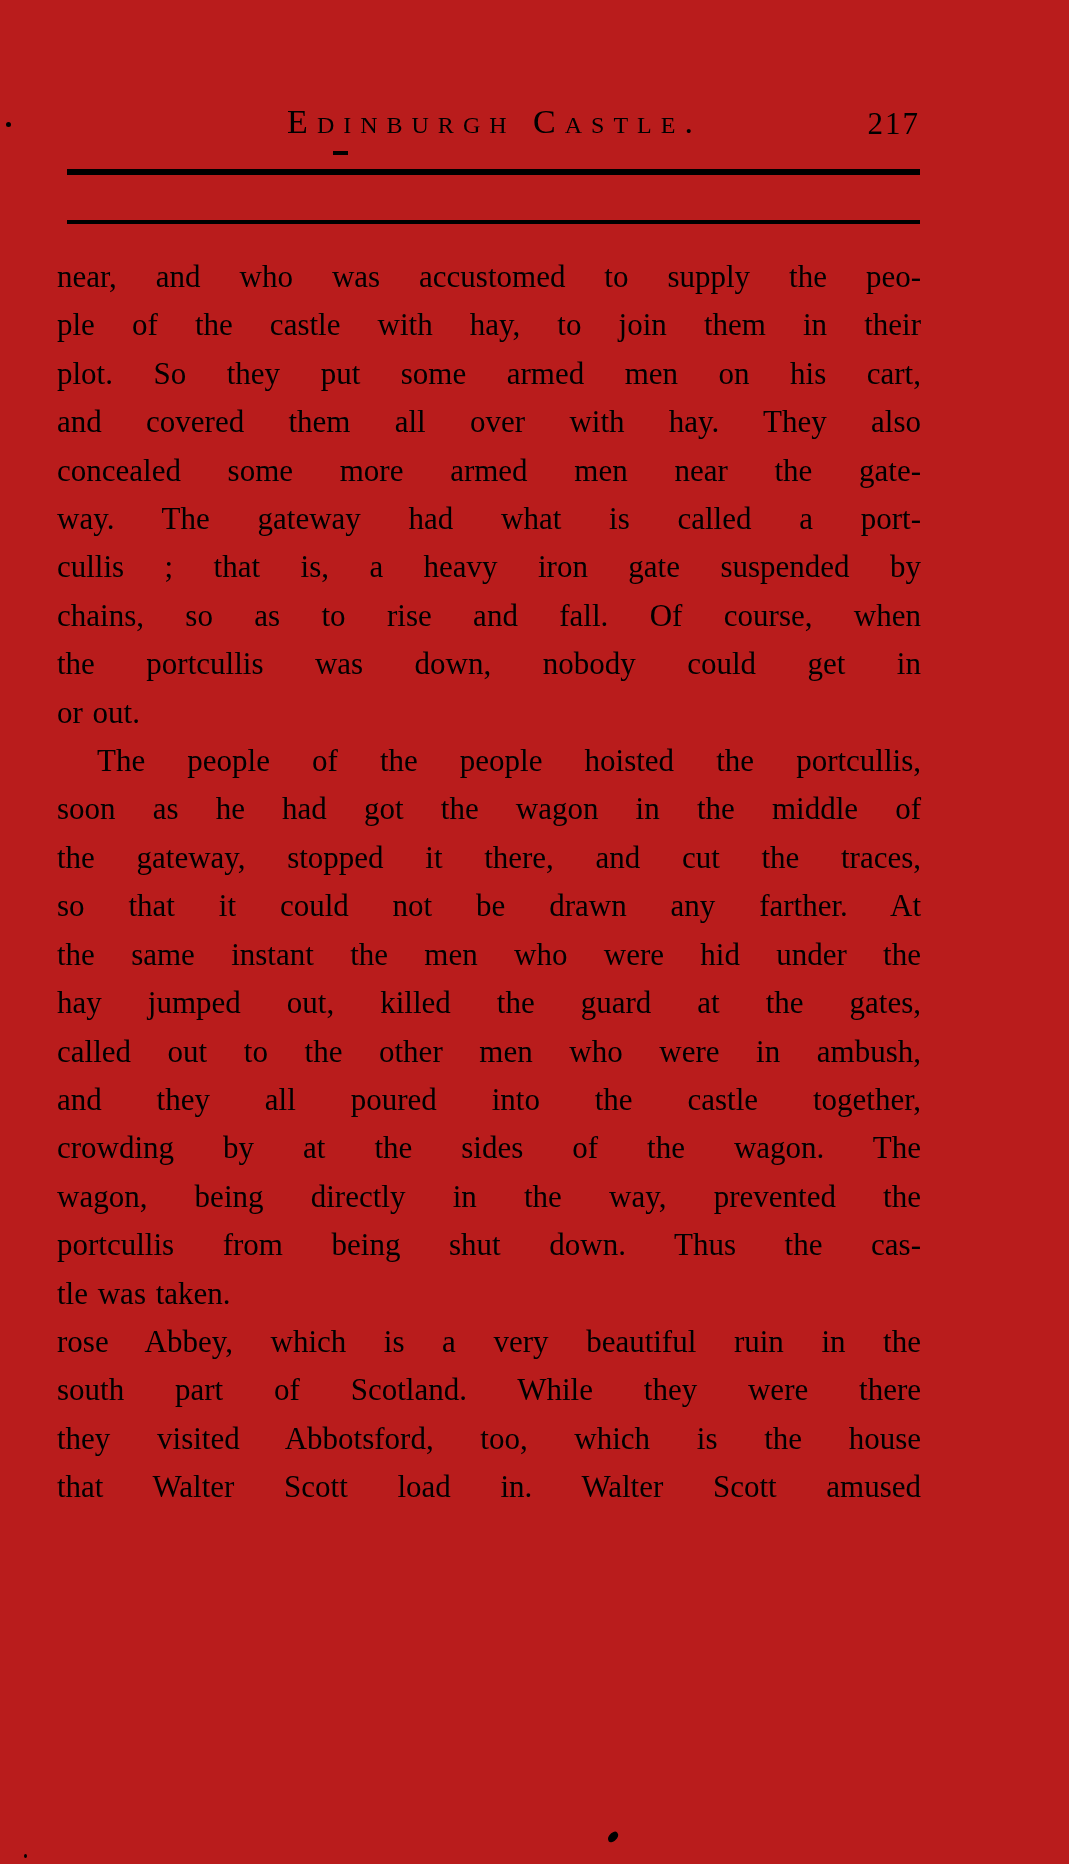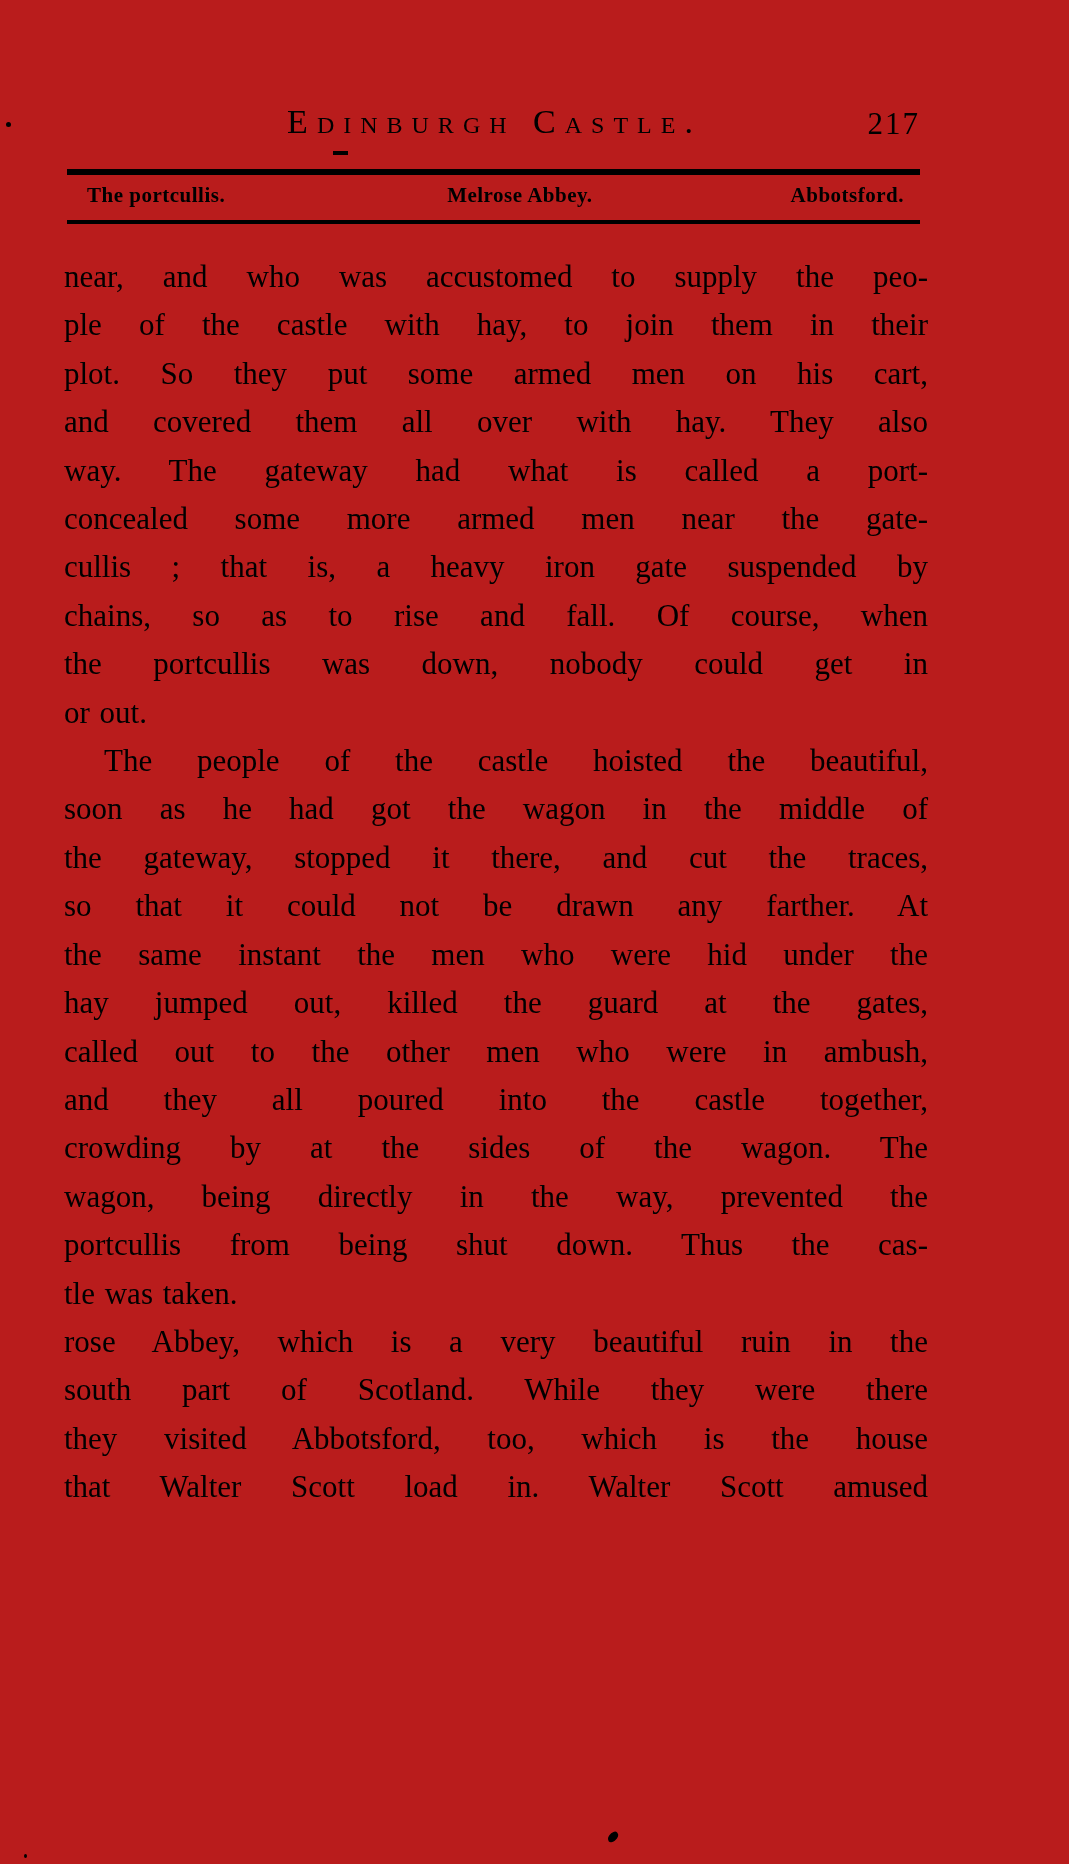--- a/index.html
+++ b/index.html
@@ -57,21 +57,21 @@
     font-size: 21px;
     letter-spacing: 0.5px;
   }
   .running-heads .rh-left   { padding-left: 20px; }
   .running-heads .rh-right  { padding-right: 16px; }
   .running-heads .rh-center { transform: translateX(12px); }
 
   
   .body-text {
     position: absolute;
-    left: 64px;
+    left: 57px;
     top: 253px;
     width: 864px;
     font-size: 31px;
     line-height: 48.4px;
     word-spacing: 2px;
   }
   .body-text .line {
     text-align: justify;
     text-align-last: justify;
     -moz-text-align-last: justify;
@@ -116,40 +116,35 @@
   <div class="margin-dot"></div>
 
   <div class="page-title">Edinburgh Castle.</div>
 
   <div class="page-number">217</div>
 
   <div class="dash-artifact"></div>
 
   <div class="rule rule-thick"></div>
 
-  <div class="running-heads">
-    <span class="rh-left">The portcullis.</span>
-    <span class="rh-center">Melrose Abbey.</span>
-    <span class="rh-right">Abbotsford.</span>
-  </div>
 
   <div class="rule rule-thin"></div>
 
   <main class="body-text">
       <div class="line">near, and who was accustomed to supply the peo-</div>
       <div class="line">ple of the castle with hay, to join them in their</div>
       <div class="line">plot.  So they put some armed men on his cart,</div>
       <div class="line">and covered them all over with hay.  They also</div>
+      <div class="line">concealed some more armed men near the gate-</div>
       <div class="line">way.  The gateway had what is called a port-</div>
-      <div class="line">concealed some more armed men near the gate-</div>
       <div class="line">cullis ; that is, a heavy iron gate suspended by</div>
       <div class="line">chains, so as to rise and fall.  Of course, when</div>
       <div class="line">the portcullis was down, nobody could get in</div>
       <div class="line no-just">or out.</div>
-      <div class="line indent">The people of the castle hoisted the beautiful,</div>
+      <div class="line indent">The people of the people hoisted the portcullis,</div>
       <div class="line">soon as he had got the wagon in the middle of</div>
       <div class="line">the gateway, stopped it there, and cut the traces,</div>
       <div class="line">so that it could not be drawn any farther.  At</div>
       <div class="line">the same instant the men who were hid under the</div>
       <div class="line">hay jumped out, killed the guard at the gates,</div>
       <div class="line">called out to the other men who were in ambush,</div>
       <div class="line">and they all poured into the castle together,</div>
       <div class="line">crowding by at the sides of the wagon.  The</div>
       <div class="line">wagon, being directly in the way, prevented the</div>
       <div class="line">portcullis from being shut down.  Thus the cas-</div>

